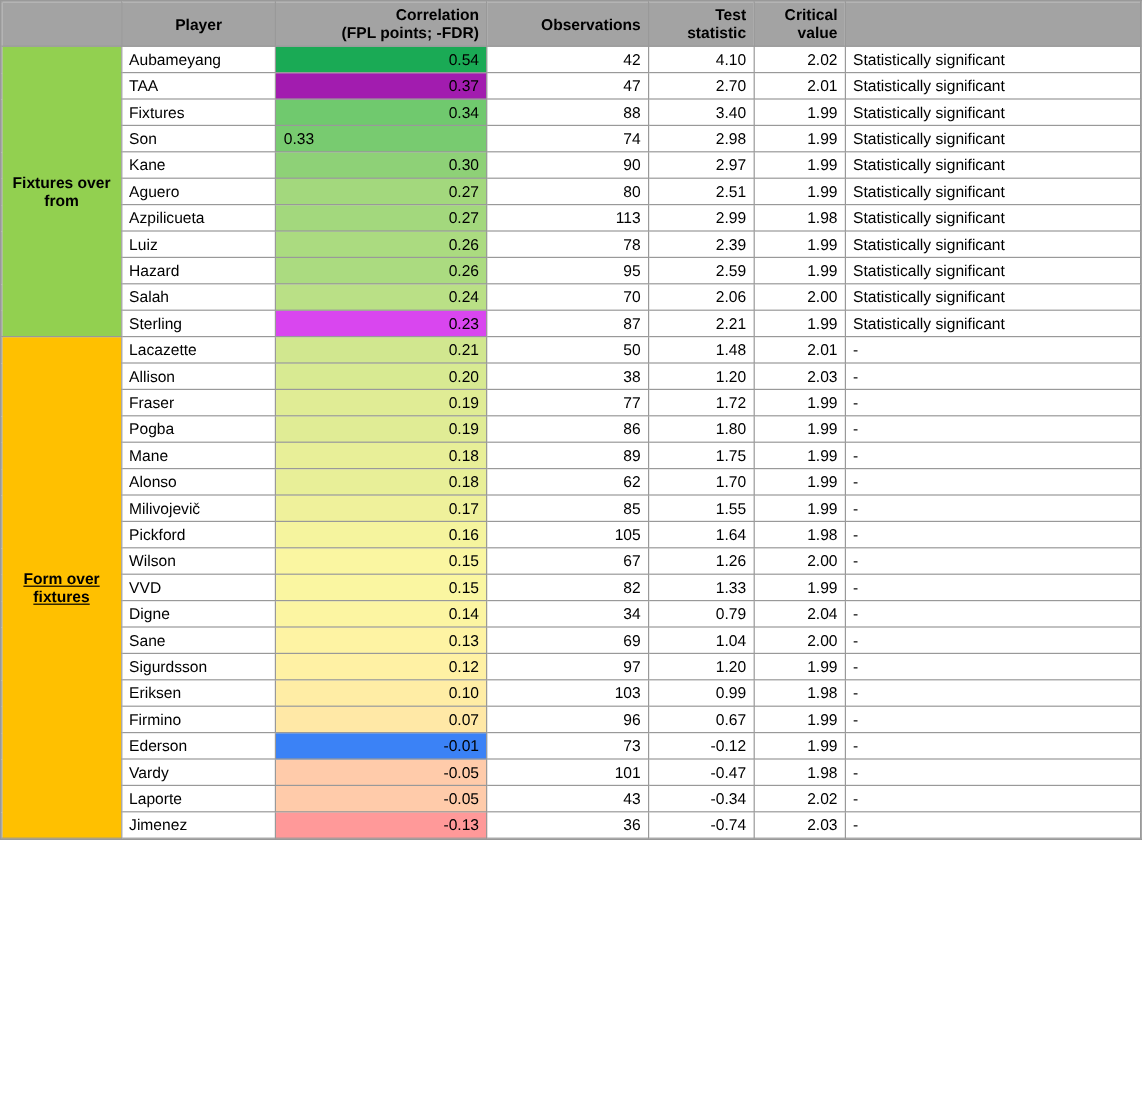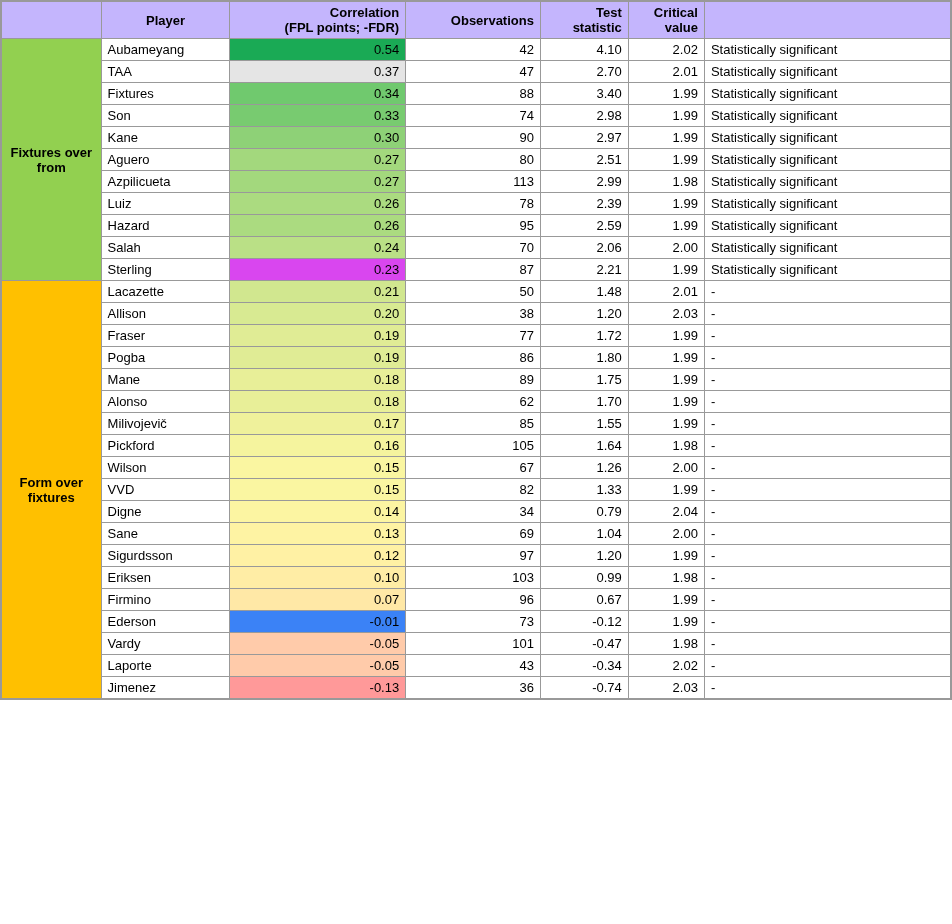--- a/index.html
+++ b/index.html
@@ -36,23 +36,24 @@
     .col-correlation { width: 150px; text-align: right; }
     .col-observations { width: 115px; text-align: right; }
     .col-test-stat { width: 75px; text-align: right; }
     .col-critical { width: 65px; text-align: right; }
     .col-significance { width: 210px; }
     .category-green {
       background: #92D050;
     }
     .category-orange {
       background: #FFC000;
+      text-decoration: underline;
     }
     .header-row th {
-      background: #c4b5fd;
+      background: #a3a3a3;
     }
     td.significance-cell {
       font-size: 13px;
     }
   </style>
 </head>
 <body>
 
 <div class="table-wrapper">
   <table>
@@ -72,37 +73,37 @@
           <td class="col-category category-green" rowspan="11">Fixtures over from</td>
           <td class="col-player">Aubameyang</td>
           <td class="col-correlation" style="background-color: rgb(26, 170, 85); text-align: right;">0.54</td>
           <td class="col-observations">42</td>
           <td class="col-test-stat">4.10</td>
           <td class="col-critical">2.02</td>
           <td class="col-significance significance-cell">Statistically significant</td>
         </tr>
         <tr>
           <td class="col-player">TAA</td>
-          <td class="col-correlation" style="background-color: #e5e5e5; text-align: right; margin-left: 16px;">0.37</td>
+          <td class="col-correlation" style="background-color: #a21caf; text-align: right; margin-left: 16px;">0.37</td>
           <td class="col-observations">47</td>
           <td class="col-test-stat">2.70</td>
           <td class="col-critical">2.01</td>
           <td class="col-significance significance-cell">Statistically significant</td>
         </tr>
         <tr>
           <td class="col-player">Fixtures</td>
           <td class="col-correlation" style="background-color: rgb(112, 201, 110); text-align: right;">0.34</td>
           <td class="col-observations">88</td>
           <td class="col-test-stat">3.40</td>
           <td class="col-critical">1.99</td>
           <td class="col-significance significance-cell">Statistically significant</td>
         </tr>
         <tr>
           <td class="col-player">Son</td>
-          <td class="col-correlation" style="background-color: rgb(120, 203, 112); text-align: right; margin-left: 16px;">0.33</td>
+          <td class="col-correlation" style="background-color: rgb(120, 203, 112); text-align: left; margin-left: 16px;">0.33</td>
           <td class="col-observations">74</td>
           <td class="col-test-stat">2.98</td>
           <td class="col-critical">1.99</td>
           <td class="col-significance significance-cell">Statistically significant</td>
         </tr>
         <tr>
           <td class="col-player">Kane</td>
           <td class="col-correlation" style="background-color: rgb(142, 209, 119); text-align: right;">0.30</td>
           <td class="col-observations">90</td>
           <td class="col-test-stat">2.97</td>

